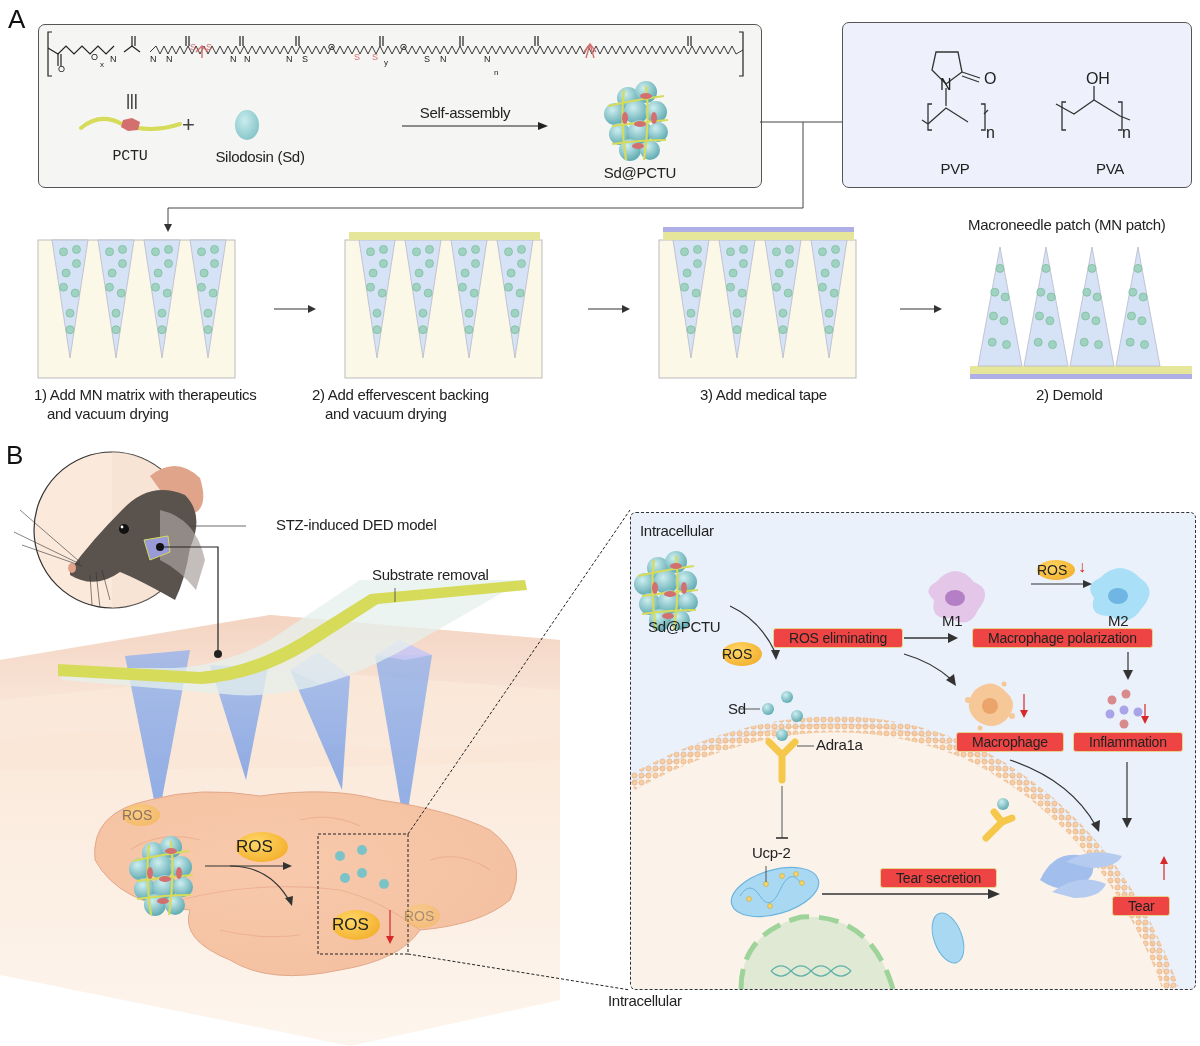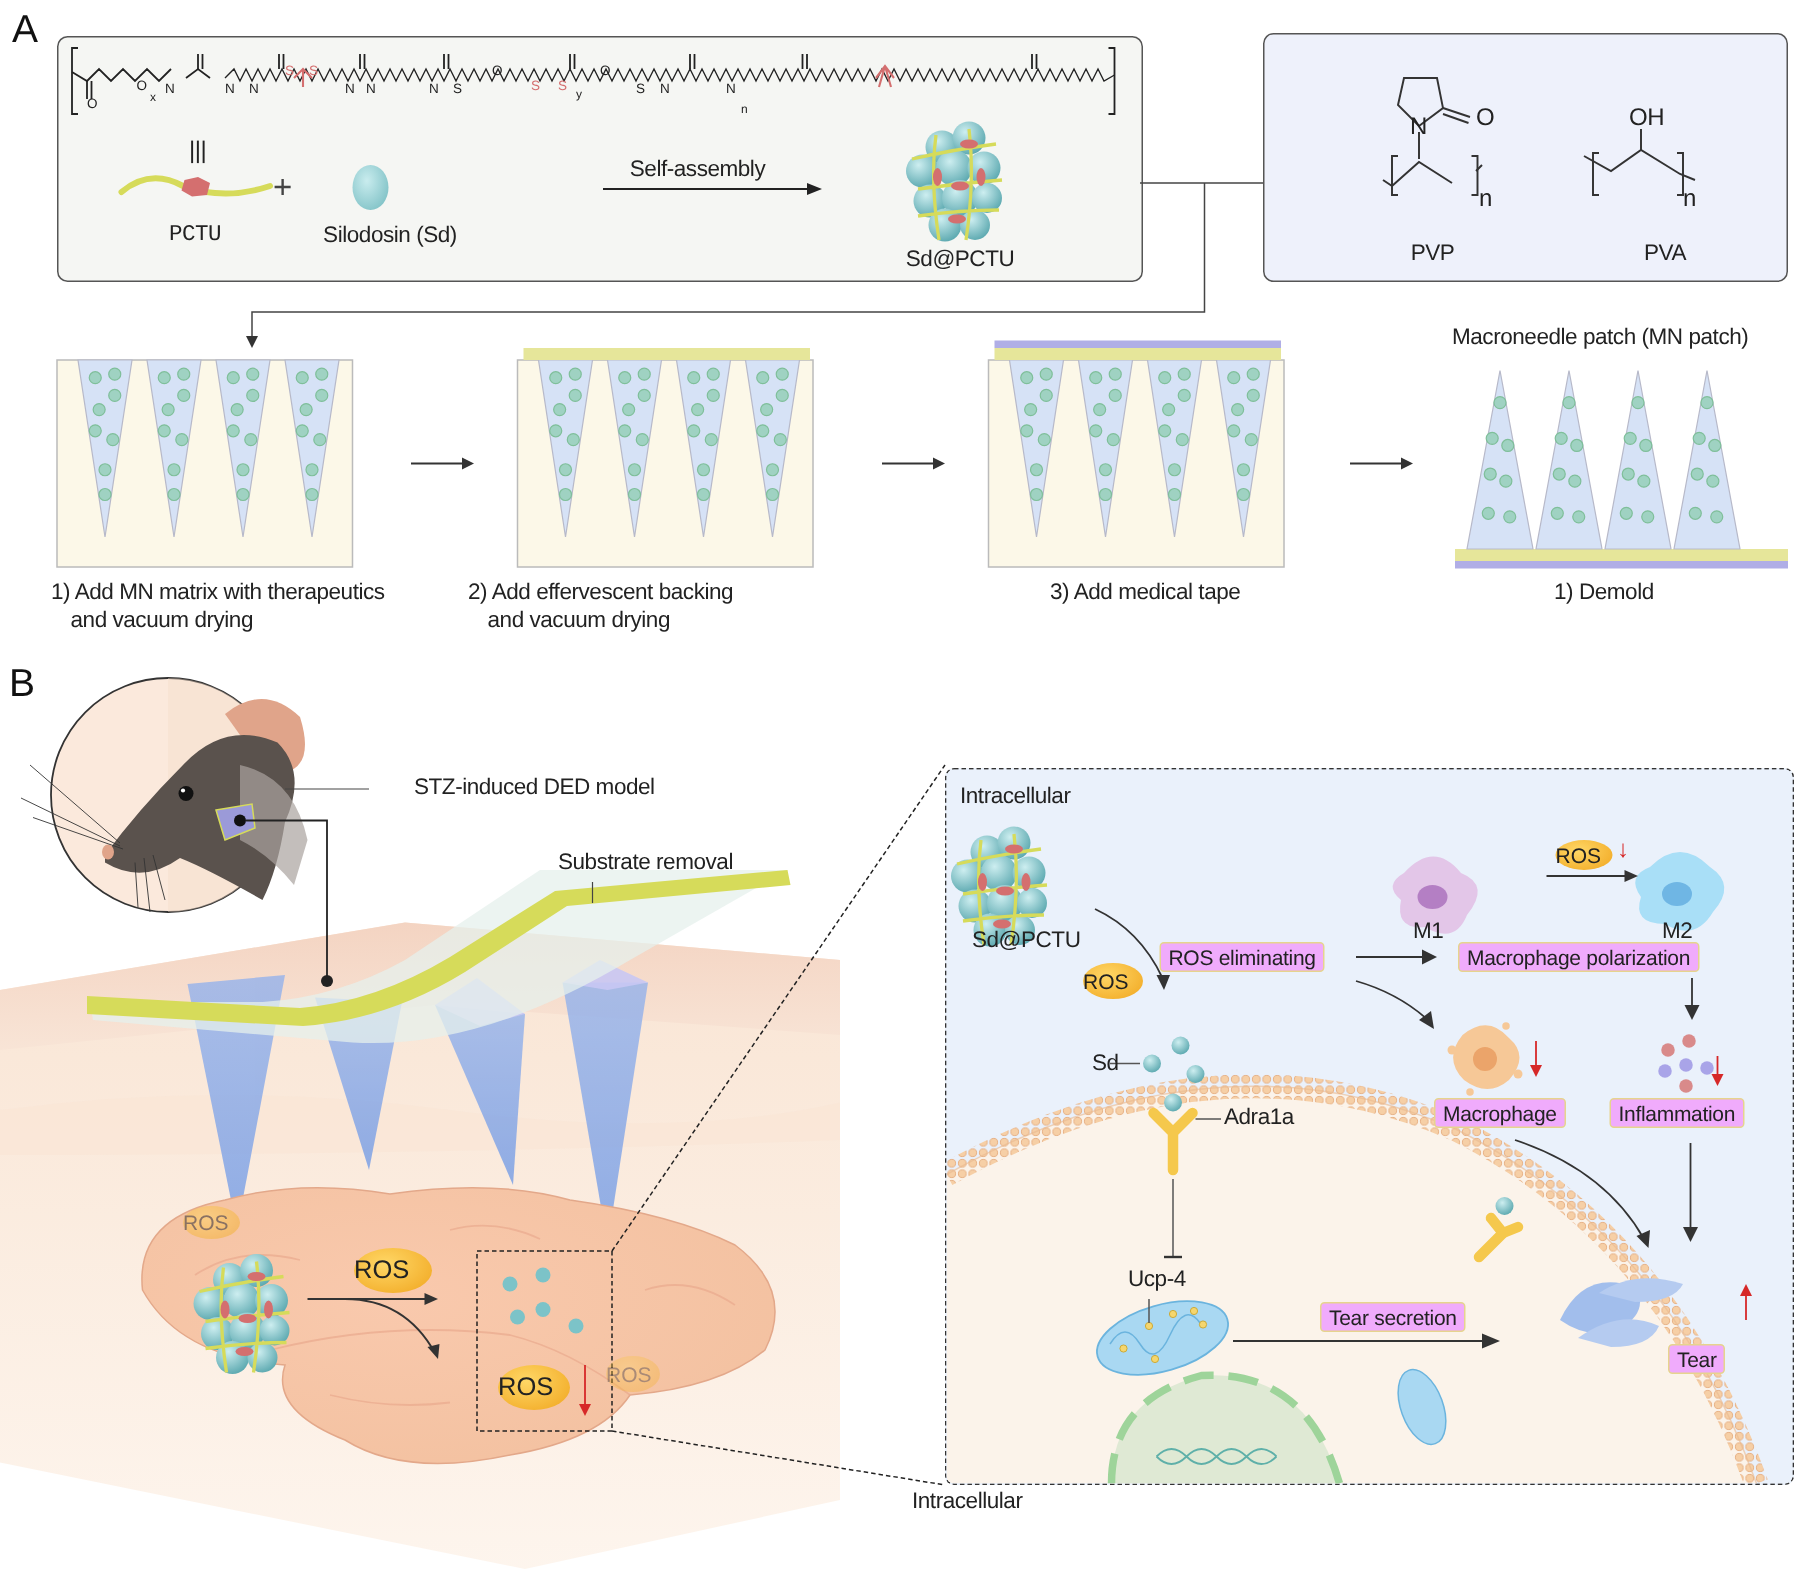--- a/index.html
+++ b/index.html
@@ -2,22 +2,22 @@
 <html><head>
 <meta charset="utf-8">
 <style>
   html, body { margin: 0; padding: 0; background: #ffffff; }
   body { width: 1200px; height: 1046px; position: relative; overflow: hidden;
          font-family: "Liberation Sans", sans-serif; color: #222; }
   .abs { position: absolute; }
   .panel-letter { position: absolute; font-size: 26px; font-family: "Liberation Sans", sans-serif; color: #111; }
   .lbl { position: absolute; font-size: 15px; color: #222; white-space: nowrap; letter-spacing: -0.3px; }
   .lbl-c { text-align: center; }
-  .tag { position: absolute; background: #f0abfc; border: 1px solid #e6d48e; border-radius: 3px;
-         padding: 1px 5px; font-size: 14px; color: #222; white-space: nowrap; letter-spacing: -0.2px; }
+  .tag { position: absolute; background: #ef4444; border: 1px solid #e6d48e; border-radius: 3px;
+         padding: 1px 15px; font-size: 14px; color: #222; white-space: nowrap; letter-spacing: -0.2px; }
   .ros { position: absolute; background: radial-gradient(ellipse at 40% 35%, #ffd766, #f0a51e);
          border-radius: 50%; color: #222; text-align: left; font-size: 14px; }
   svg { position: absolute; left: 0; top: 0; overflow: visible; }
   .box { position: absolute; border: 1.5px solid #555; border-radius: 7px; }
 </style>
 </head>
 <body>
 
 <div class="panel-letter" style="left:8px; top:4px;">A</div>
 
@@ -305,21 +305,21 @@
     <circle cx="1141.9" cy="320.78" r="4" fill="#9fd2c2" stroke="#7fbf9a" stroke-width="0.8"></circle>
     <circle cx="1130.2" cy="342.2" r="4" fill="#9fd2c2" stroke="#7fbf9a" stroke-width="0.8"></circle>
     <circle cx="1144.5" cy="344.58" r="4" fill="#9fd2c2" stroke="#7fbf9a" stroke-width="0.8"></circle>
   </svg>
 
 <div class="lbl" style="left:34px; top:386px;">1) Add MN matrix with therapeutics</div>
 <div class="lbl" style="left:47px; top:405px;">and vacuum drying</div>
 <div class="lbl" style="left:312px; top:386px;">2) Add effervescent backing</div>
 <div class="lbl" style="left:325px; top:405px;">and vacuum drying</div>
 <div class="lbl" style="left:700px; top:386px;">3) Add medical tape</div>
-<div class="lbl" style="left:1036px; top:386px;">1) Demold</div>
+<div class="lbl" style="left:1036px; top:386px;">2) Demold</div>
 <div class="lbl" style="left:968px; top:216px;">Macroneedle patch (MN patch)</div>
 
 <div class="panel-letter" style="left:6px; top:440px;">B</div>
 
 <svg width="1200" height="1046">
   <defs>
     <linearGradient id="skinTop" x1="0" y1="0" x2="0" y2="1">
       <stop offset="0" stop-color="#f3d2c0"></stop>
         <stop offset="1" stop-color="#f8e4d6"></stop>
     </linearGradient>
@@ -519,21 +519,21 @@
   <path d="M1164 856 L1160 864 L1168 864 Z" fill="#d62828"></path>
 </svg>
 
 <div class="lbl" style="left:640px; top:522px;">Intracellular</div>
 <div class="lbl" style="left:608px; top:964px;margin-top:28px;">Intracellular</div>
 <div class="lbl" style="left:648px; top:618px;">Sd@PCTU</div>
 <div class="ros" style="left:722px; top:642px; width:40px; height:24px; line-height:24px;">ROS</div>
 <div class="tag" style="left:773px; top:628px;">ROS eliminating</div>
 <div class="lbl" style="left:716px; top:700px;margin-left:12px;">Sd</div>
 <div class="lbl" style="left:816px; top:736px;">Adra1a</div>
-<div class="lbl" style="left:752px; top:844px;">Ucp-4</div>
+<div class="lbl" style="left:752px; top:844px;">Ucp-2</div>
 <div class="lbl" style="left:942px; top:612px;">M1</div>
 <div class="lbl" style="left:1108px; top:612px;">M2</div>
 <div class="ros" style="left:1037px; top:560px; width:38px; height:20px; line-height:20px;">ROS</div>
 <div class="lbl" style="left:1078px; top:558px; color:#d62828; font-size:16px;">↓</div>
 <div class="tag" style="left:972px; top:628px;">Macrophage polarization</div>
 <div class="tag" style="left:956px; top:732px;">Macrophage</div>
 <div class="tag" style="left:1073px; top:732px;">Inflammation</div>
 <div class="tag" style="left:880px; top:868px;">Tear secretion</div>
 <div class="tag" style="left:1112px; top:896px;">Tear</div>
 

